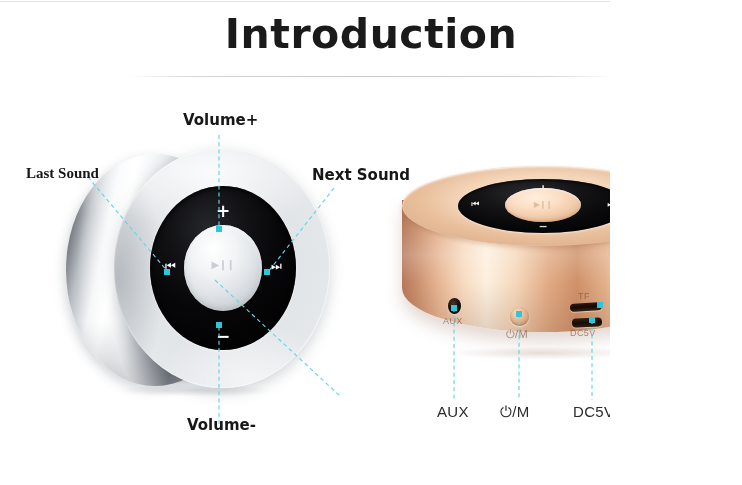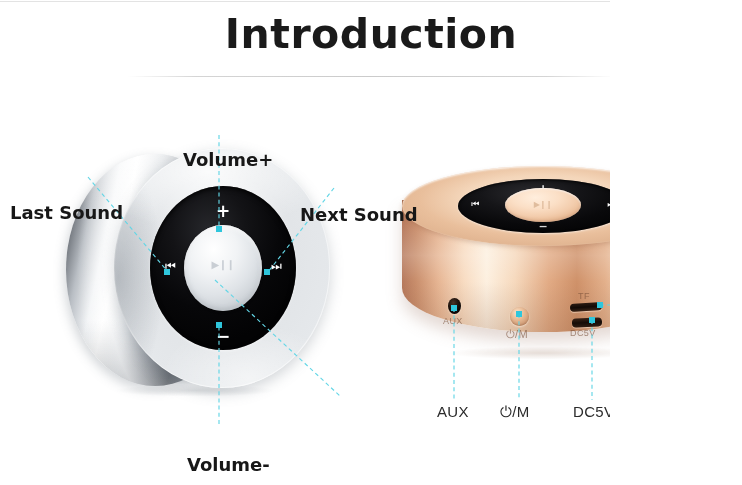--- a/index.html
+++ b/index.html
@@ -49,25 +49,24 @@
       rgba(200,200,200,0.95) 50%,
       rgba(205,205,205,0.85) 86%,
       rgba(220,220,220,0) 100%);
   }
 
   
   .label {
     position: absolute;
     font-family: "DejaVu Sans", sans-serif;
     font-weight: bold;
-    font-size: 18px;
+    font-size: 15px;
     color: #171717;
     white-space: nowrap;
     line-height: 1;
-    margin-top: 38px;
   }
   .label-light {
     position: absolute;
     font-family: "Liberation Sans", sans-serif;
     font-weight: normal;
     font-size: 15px;
     color: #2b2b2b;
     white-space: nowrap;
     line-height: 1;
     letter-spacing: 0.3px;
@@ -475,25 +474,25 @@
     <line class="leader" x1="519" y1="314" x2="519" y2="400"></line>
     <rect class="leader-dot" x="516" y="311" width="6" height="6"></rect>
 
     <line class="leader" x1="592" y1="320" x2="592" y2="400"></line>
     <rect class="leader-dot" x="589" y="317" width="6" height="6"></rect>
 
     <polyline class="leader" points="600,305 688,305 688,400"></polyline>
     <rect class="leader-dot" x="597" y="302" width="6" height="6"></rect>
   </svg>
 
-  <div class="label" style="left:10px;  top:166px;">Last Sound</div>
+  <div class="label" style="left:26px;  top:166px;font-family:Liberation Serif, serif;">Last Sound</div>
 
   <div class="label" style="left:183px; top:113px;">Volume+</div>
 
-  <div class="label" style="left:300px; top:168px;">Next Sound</div>
+  <div class="label" style="left:312px; top:168px;">Next Sound</div>
 
   <div class="label" style="left:187px; top:418px;">Volume-</div>
 
   <div class="label-light" style="left:437px; top:404px;">AUX</div>
 
   <div class="label-light" style="left:500px; top:404px;">⏻/M</div>
 
   <div class="label-light" style="left:573px; top:404px;">DC5V</div>
 
   <div class="label-light" style="left:678px; top:404px;">TF</div>

